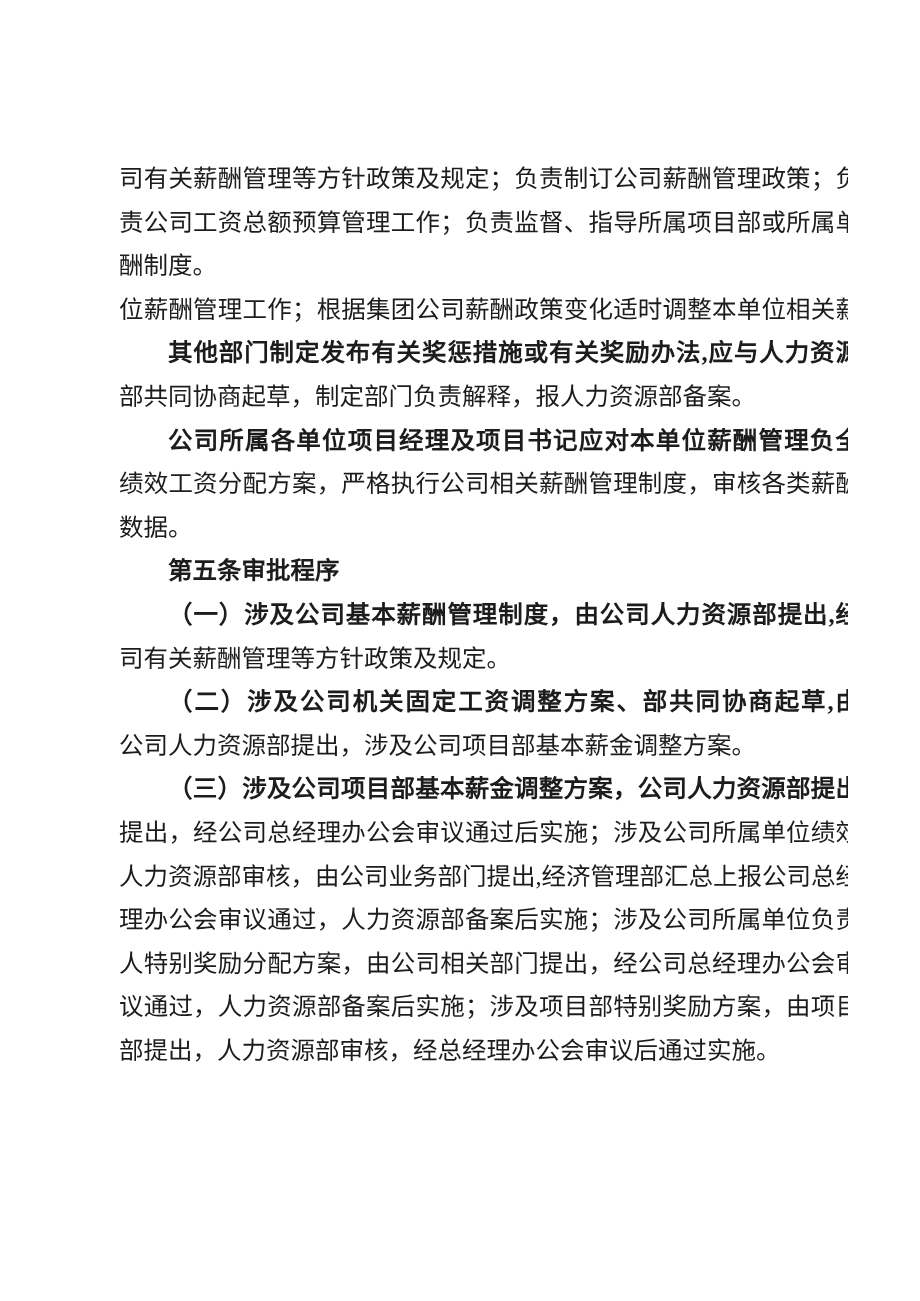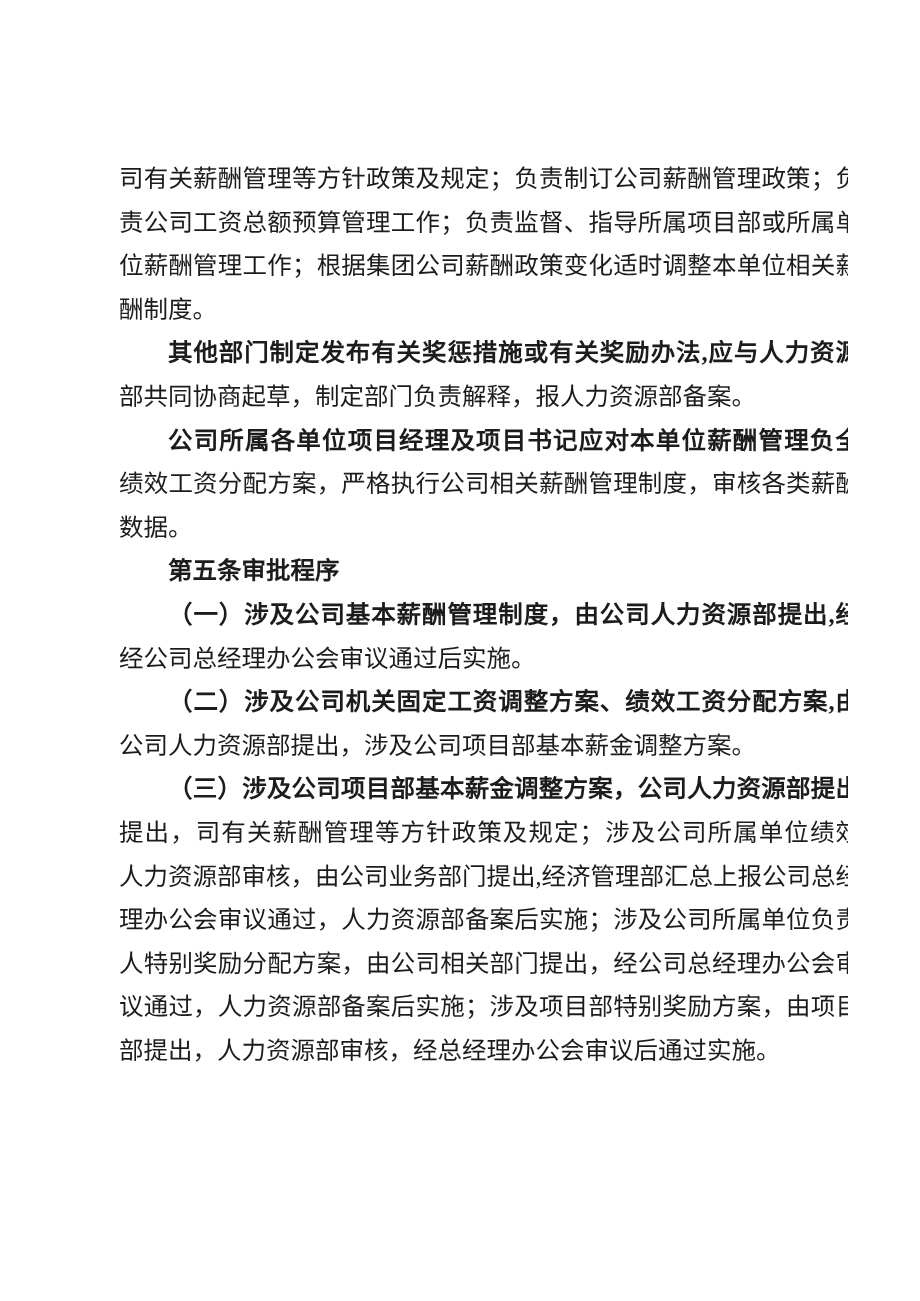--- a/index.html
+++ b/index.html
@@ -40,33 +40,33 @@
     font-weight: bold;
   }
 </style>
 </head>
 <body>
 
 <div class="page">
   <div class="doc">
     <div class="line">司有关薪酬管理等方针政策及规定；负责制订公司薪酬管理政策；负</div>
     <div class="line">责公司工资总额预算管理工作；负责监督、指导所属项目部或所属单</div>
+    <div class="line noj">酬制度。</div>
     <div class="line">位薪酬管理工作；根据集团公司薪酬政策变化适时调整本单位相关薪</div>
-    <div class="line noj">酬制度。</div>
     <div class="line indent">其他部门制定发布有关奖惩措施或有关奖励办法,应与人力资源</div>
     <div class="line noj">部共同协商起草，制定部门负责解释，报人力资源部备案。</div>
     <div class="line indent">公司所属各单位项目经理及项目书记应对本单位薪酬管理负全</div>
     <div class="line">绩效工资分配方案，严格执行公司相关薪酬管理制度，审核各类薪酬</div>
     <div class="line noj">数据。</div>
     <div class="line noj indent">第五条审批程序</div>
     <div class="line indent">（一）涉及公司基本薪酬管理制度，由公司人力资源部提出,经</div>
-    <div class="line noj">经公司总经理办公会审议通过后实施。</div>
-    <div class="line indent">（二）涉及公司机关固定工资调整方案、绩效工资分配方案,由</div>
+    <div class="line noj">司有关薪酬管理等方针政策及规定。</div>
+    <div class="line indent">（二）涉及公司机关固定工资调整方案、部共同协商起草,由</div>
     <div class="line noj">公司人力资源部提出，涉及公司项目部基本薪金调整方案。</div>
     <div class="line indent">（三）涉及公司项目部基本薪金调整方案，公司人力资源部提出</div>
-    <div class="line">提出，司有关薪酬管理等方针政策及规定；涉及公司所属单位绩效</div>
+    <div class="line">提出，经公司总经理办公会审议通过后实施；涉及公司所属单位绩效</div>
     <div class="line">人力资源部审核，由公司业务部门提出,经济管理部汇总上报公司总经</div>
     <div class="line">理办公会审议通过，人力资源部备案后实施；涉及公司所属单位负责</div>
     <div class="line">人特别奖励分配方案，由公司相关部门提出，经公司总经理办公会审</div>
     <div class="line">议通过，人力资源部备案后实施；涉及项目部特别奖励方案，由项目</div>
     <div class="line noj">部提出，人力资源部审核，经总经理办公会审议后通过实施。</div>
   </div>
 </div>
 
 </body></html>

